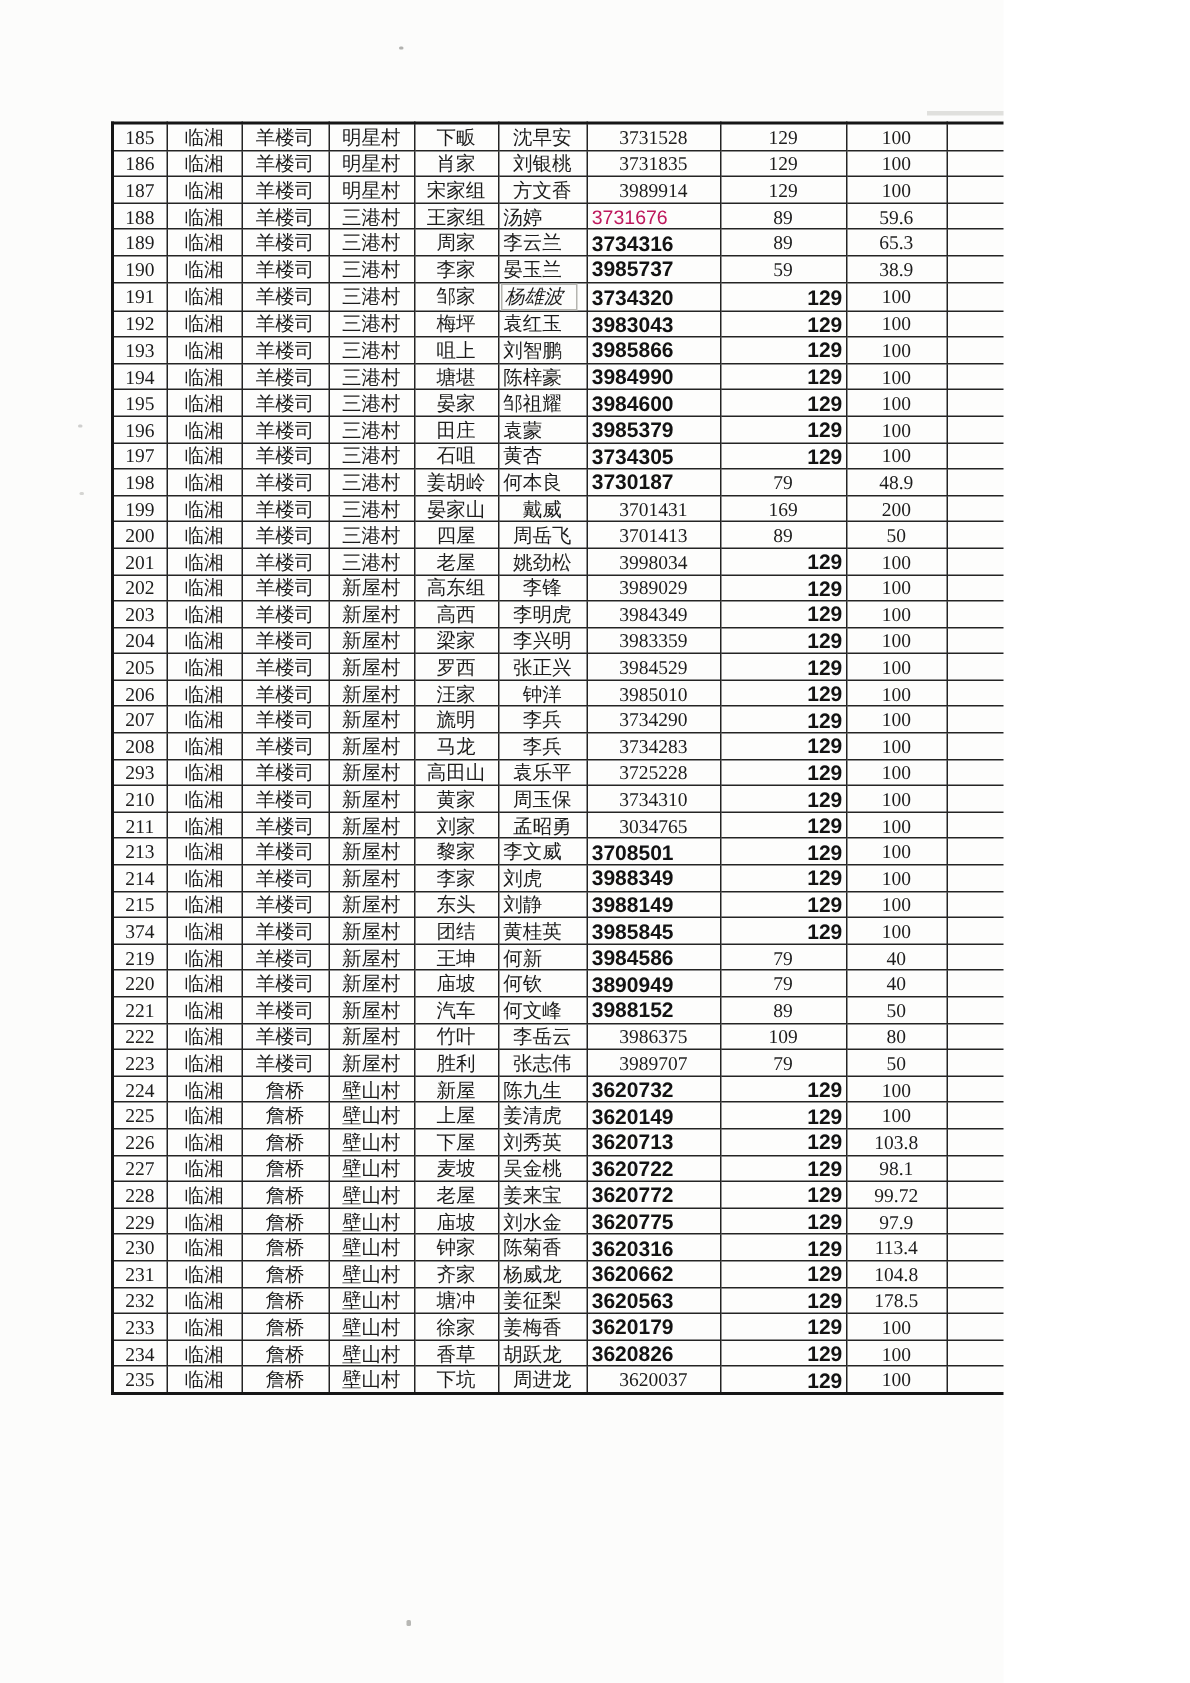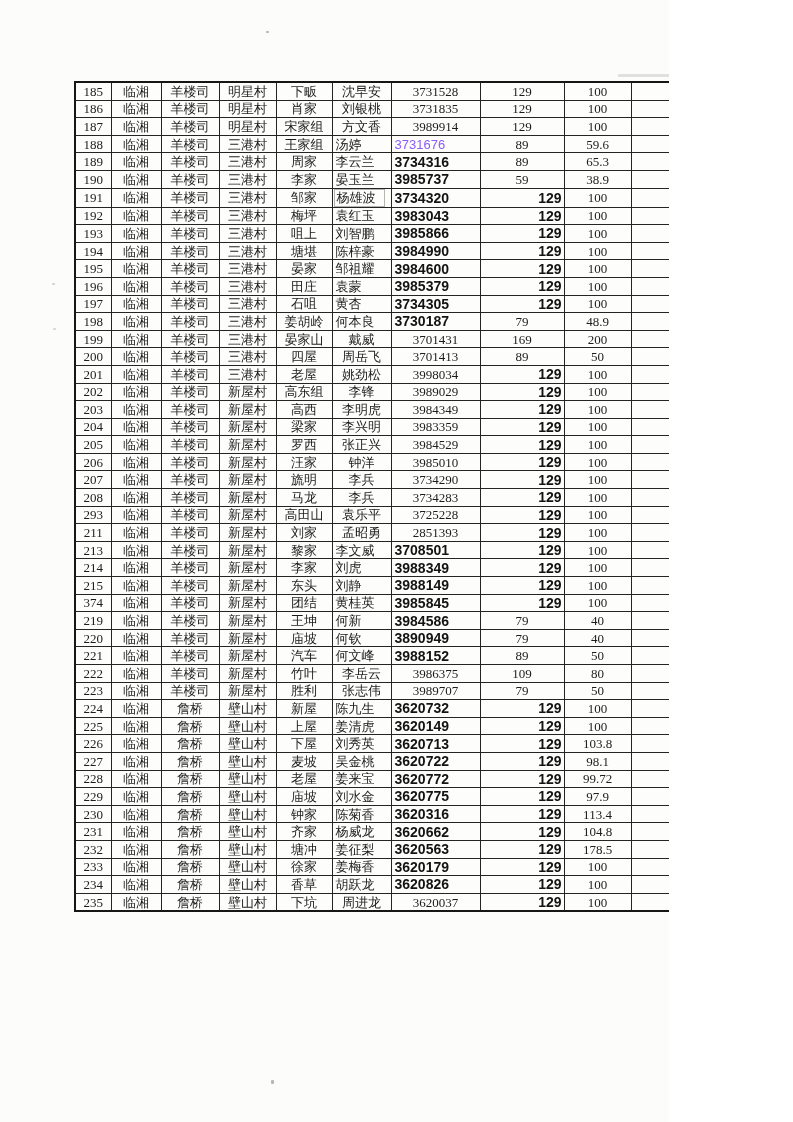--- a/index.html
+++ b/index.html
@@ -38,28 +38,29 @@
   .tbl td.bsans{
     font-family:"Liberation Sans", sans-serif;
     font-weight:bold;
     font-size:14px;
     color:#131313;
   }
   .tbl td.rsans{
     font-family:"Liberation Sans", sans-serif;
     font-weight:normal;
     font-size:13px;
-    color:#8b5cf6;
+    color:#be185d;
   }
   .tbl td .namebox{
     display:inline-block;
     border:1px solid #b5b5b0;
     background:#fdfdfc;
     padding:1px 8px 2px 2px;
     margin-left:-2px;
+    font-style:italic;
   }
   .speck{position:absolute;background:#9a9a96;border-radius:1px;}
   .speck.s1{left:266px;top:31px;width:3px;height:2px;opacity:.75;}
   .speck.s2{left:271px;top:1080px;width:3px;height:4px;opacity:.7;}
   .speck.s3{left:52px;top:283px;width:3px;height:2px;opacity:.45;}
   .speck.s4{left:53px;top:328px;width:3px;height:2px;opacity:.4;}
   .smear{position:absolute;left:618px;top:74px;width:92px;height:3px;background:#c9c9c4;opacity:.55;}
 </style>
 </head>
 <body>
@@ -380,27 +381,39 @@
             <td>羊楼司</td>
             <td>新屋村</td>
             <td>高田山</td>
             <td>袁乐平</td>
             <td>3725228</td>
             <td class="right bsans">129</td>
             <td>100</td>
             <td></td>
           </tr>
           <tr>
+            <td>210</td>
+            <td>临湘</td>
+            <td>羊楼司</td>
+            <td>新屋村</td>
+            <td>黄家</td>
+            <td>周玉保</td>
+            <td>3734310</td>
+            <td class="right bsans">129</td>
+            <td>100</td>
+            <td></td>
+          </tr>
+          <tr>
             <td>211</td>
             <td>临湘</td>
             <td>羊楼司</td>
             <td>新屋村</td>
             <td>刘家</td>
             <td>孟昭勇</td>
-            <td>2851393</td>
+            <td>3034765</td>
             <td class="right bsans">129</td>
             <td>100</td>
             <td></td>
           </tr>
           <tr>
             <td>213</td>
             <td>临湘</td>
             <td>羊楼司</td>
             <td>新屋村</td>
             <td>黎家</td>

